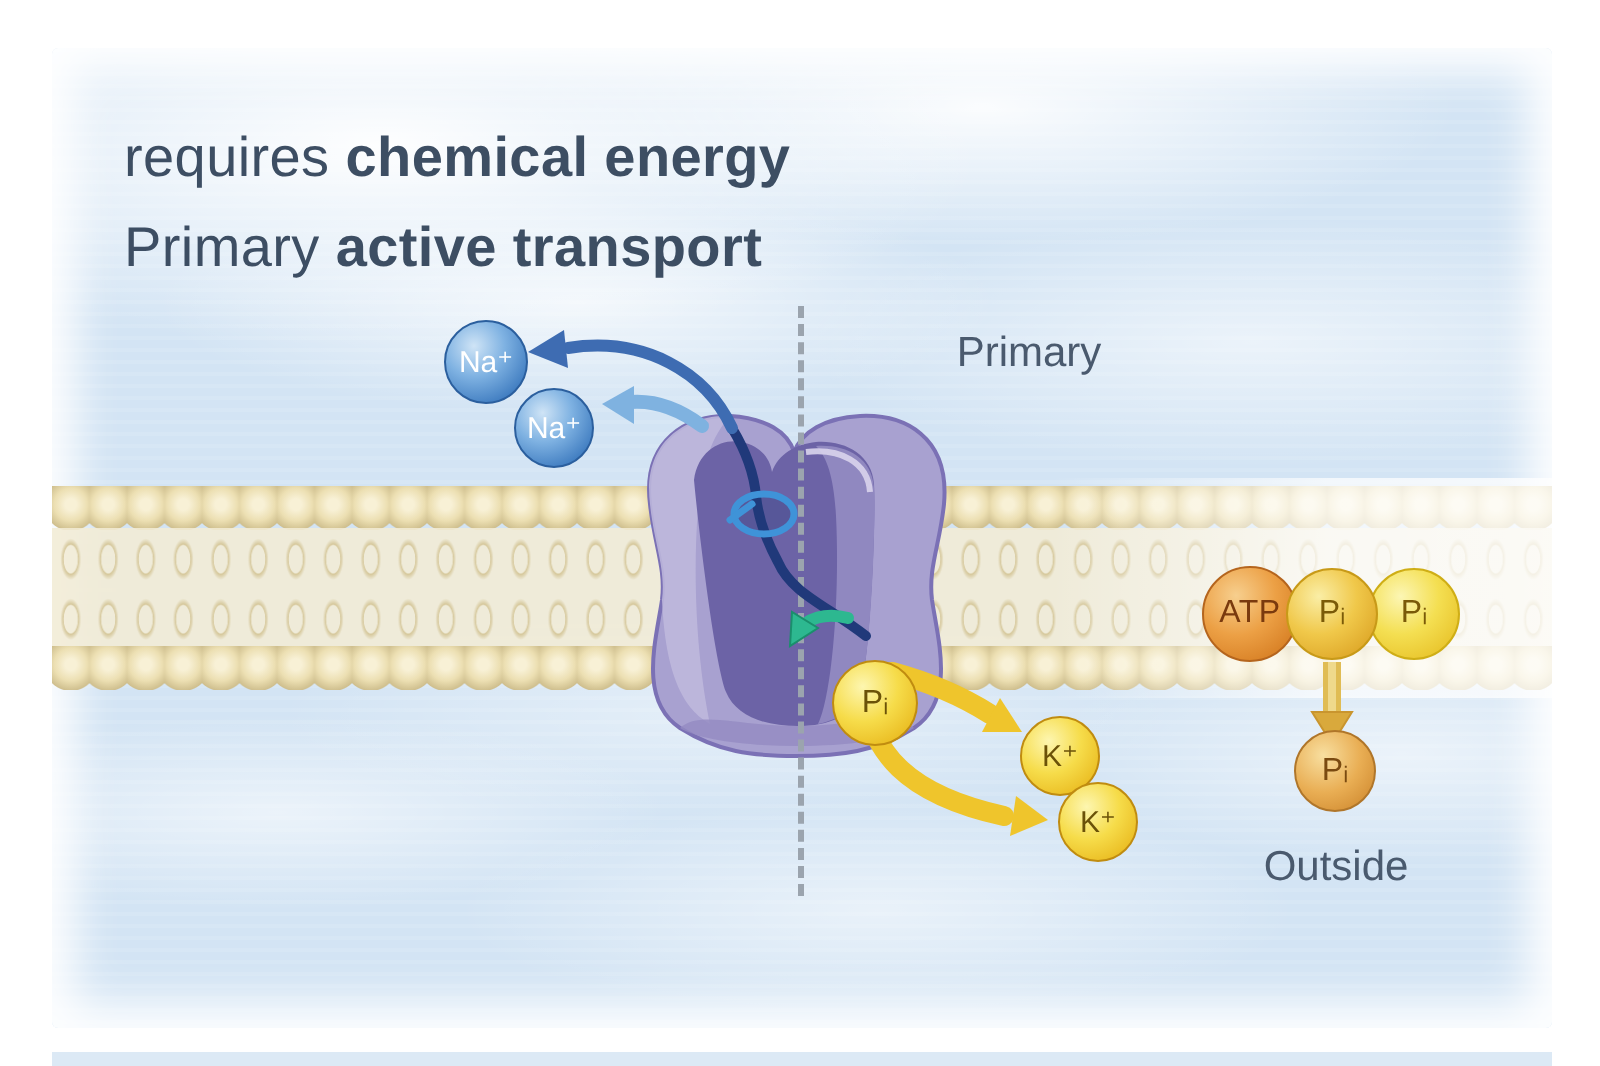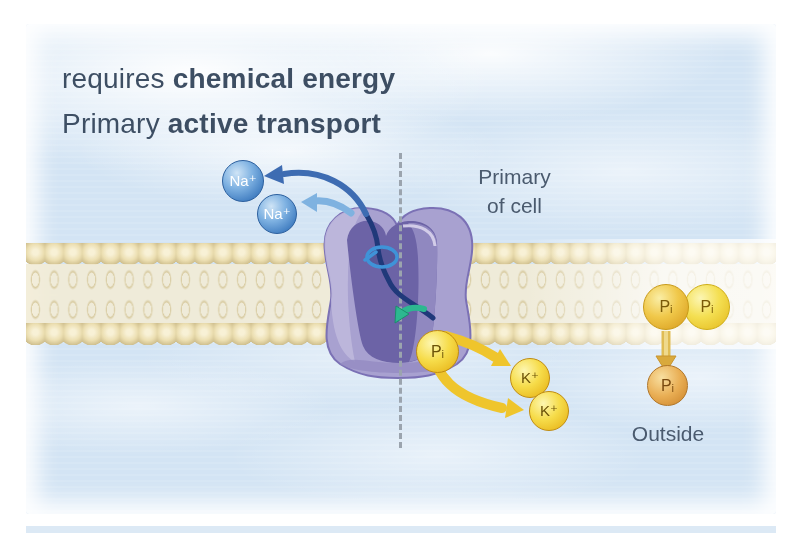--- a/index.html
+++ b/index.html
@@ -182,38 +182,40 @@
       <span>Pᵢ</span>
     </div>
 
   <div class="ion ion-k" style="left:510px; top:358px; width:40px; height:40px;">
       <span>K⁺</span>
     </div>
   <div class="ion ion-k" style="left:529px; top:391px; width:40px; height:40px;">
       <span>K⁺</span>
     </div>
 
+  <div class="ion ion-atp" style="left:601px; top:283px; width:48px; height:48px;">
+      <span>ATP</span>
+    </div>
   <div class="ion ion-p-right" style="left:684px; top:284px; width:46px; height:46px;">
       <span>Pᵢ</span>
     </div>
   <div class="ion ion-p-mid" style="left:643px; top:284px; width:46px; height:46px; z-index:7;">
       <span>Pᵢ</span>
     </div>
   <div class="ion ion-p-released" style="left:647px; top:365px; width:41px; height:41px;">
       <span>Pᵢ</span>
     </div>
 
   <div class="title">
     <div><span>requires </span><span class="b">chemical energy</span></div>
     <div><span>Primary </span><span class="b">active transport</span></div>
   </div>
 
   <div class="label-block outside-label">
     <div>Primary</div>
-    <div>of cell</div>
   </div>
 
   <div class="label-block chemical-label">
     <div>Outside</div>
   </div>
 
   <div class="bottom-strip"></div>
 </div>
 
 </body></html>

